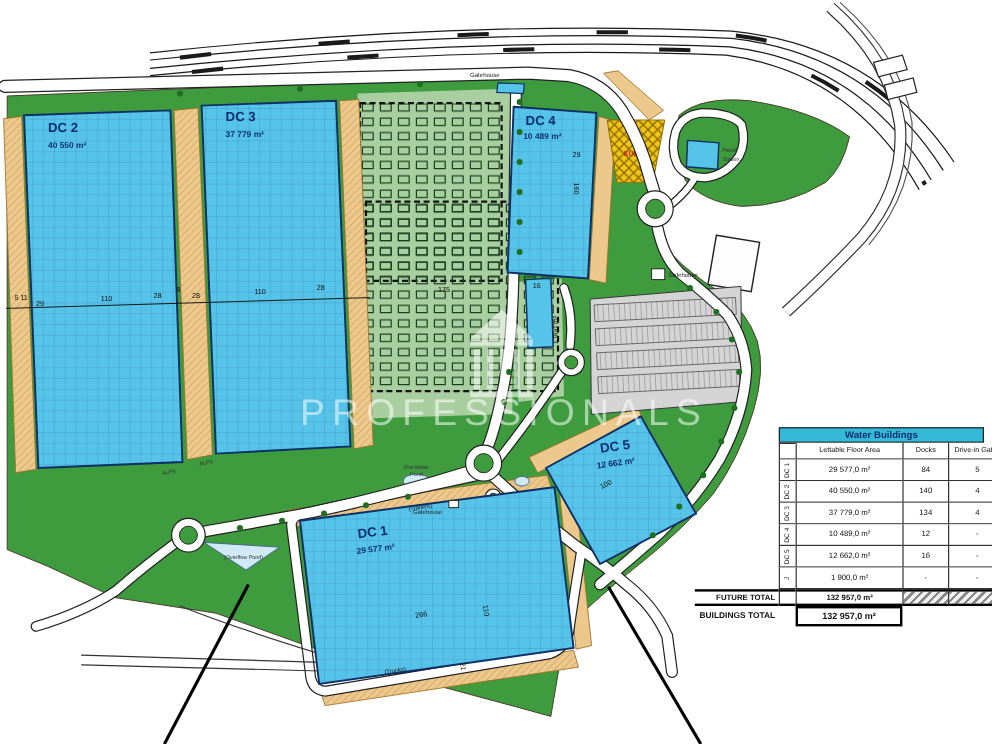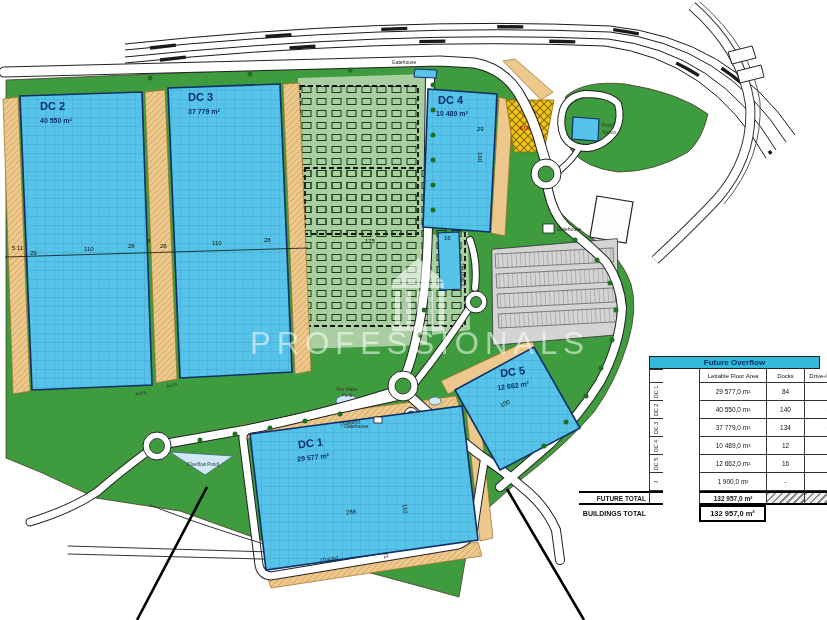--- a/index.html
+++ b/index.html
@@ -23,21 +23,21 @@
            color:#0a2f6e;font-weight:bold;font-size:8px;text-align:center;line-height:12px;}
   .t-head,.t-row{display:flex;}
   .gut{width:70px;flex:none;background:transparent;}
   .rot{width:14px;flex:none;border-left:1px solid #333;border-bottom:1px solid #333;
        display:flex;align-items:center;justify-content:center;background:#fff;}
   .rot span{transform:rotate(-90deg);font-size:5.5px;white-space:nowrap;color:#222;}
   .th{font-size:6px;text-align:center;border-left:1px solid #333;border-bottom:1px solid #333;
       display:flex;align-items:center;justify-content:center;background:#fff;height:14px;}
   .td{font-size:6.5px;display:flex;align-items:center;justify-content:center;
       border-left:1px solid #333;border-bottom:1px solid #333;background:#fff;height:18px;}
-  .w-area{width:67px;flex:none;margin-left:36px;}
+  .w-area{width:89px;flex:none;}
   .w-docks{width:38px;flex:none;}
   .w-gates{width:49px;flex:none;border-right:1px solid #333;}
   .total .gut{display:flex;align-items:center;justify-content:flex-end;padding-right:3px;
               font-size:6.5px;font-weight:bold;border-top:2px solid #000;border-bottom:2px solid #000;background:#fff;height:14px;}
   .total .rot,.total .td{height:14px;border-top:2px solid #000;border-bottom:2px solid #000;}
   .total .td.w-area{font-weight:bold;}
   .total .hatch{background:repeating-linear-gradient(135deg,#8a8a8a 0 2px,#f2f2f2 2px 5px);}
   .btotal .gut{display:flex;align-items:center;justify-content:flex-end;padding-right:3px;
                font-size:7px;font-weight:bold;height:17px;}
   .btotal .rot,.btotal .none{border:none;background:transparent;height:17px;}
@@ -319,21 +319,21 @@
     <text class="wm-text" x="420" y="354" text-anchor="middle">PROFESSIONALS</text>
   </g>
 
   <g stroke="#000" stroke-width="2.6">
     <path d="M207,487 L137,620"></path>
     <path d="M507,489 L584,620"></path>
   </g>
 </svg>
 
 <div class="tbl">
-  <div class="t-title">Future Overflow</div>
+  <div class="t-title">Water Buildings</div>
 
   <div class="t-head">
     <div class="gut"></div>
     <div class="rot" style="border-top:1px solid #333;"></div>
     <div class="th w-area">Lettable Floor Area</div>
     <div class="th w-docks">Docks</div>
     <div class="th w-gates">Drive-in Gates</div>
   </div>
 
   <div class="t-row">

